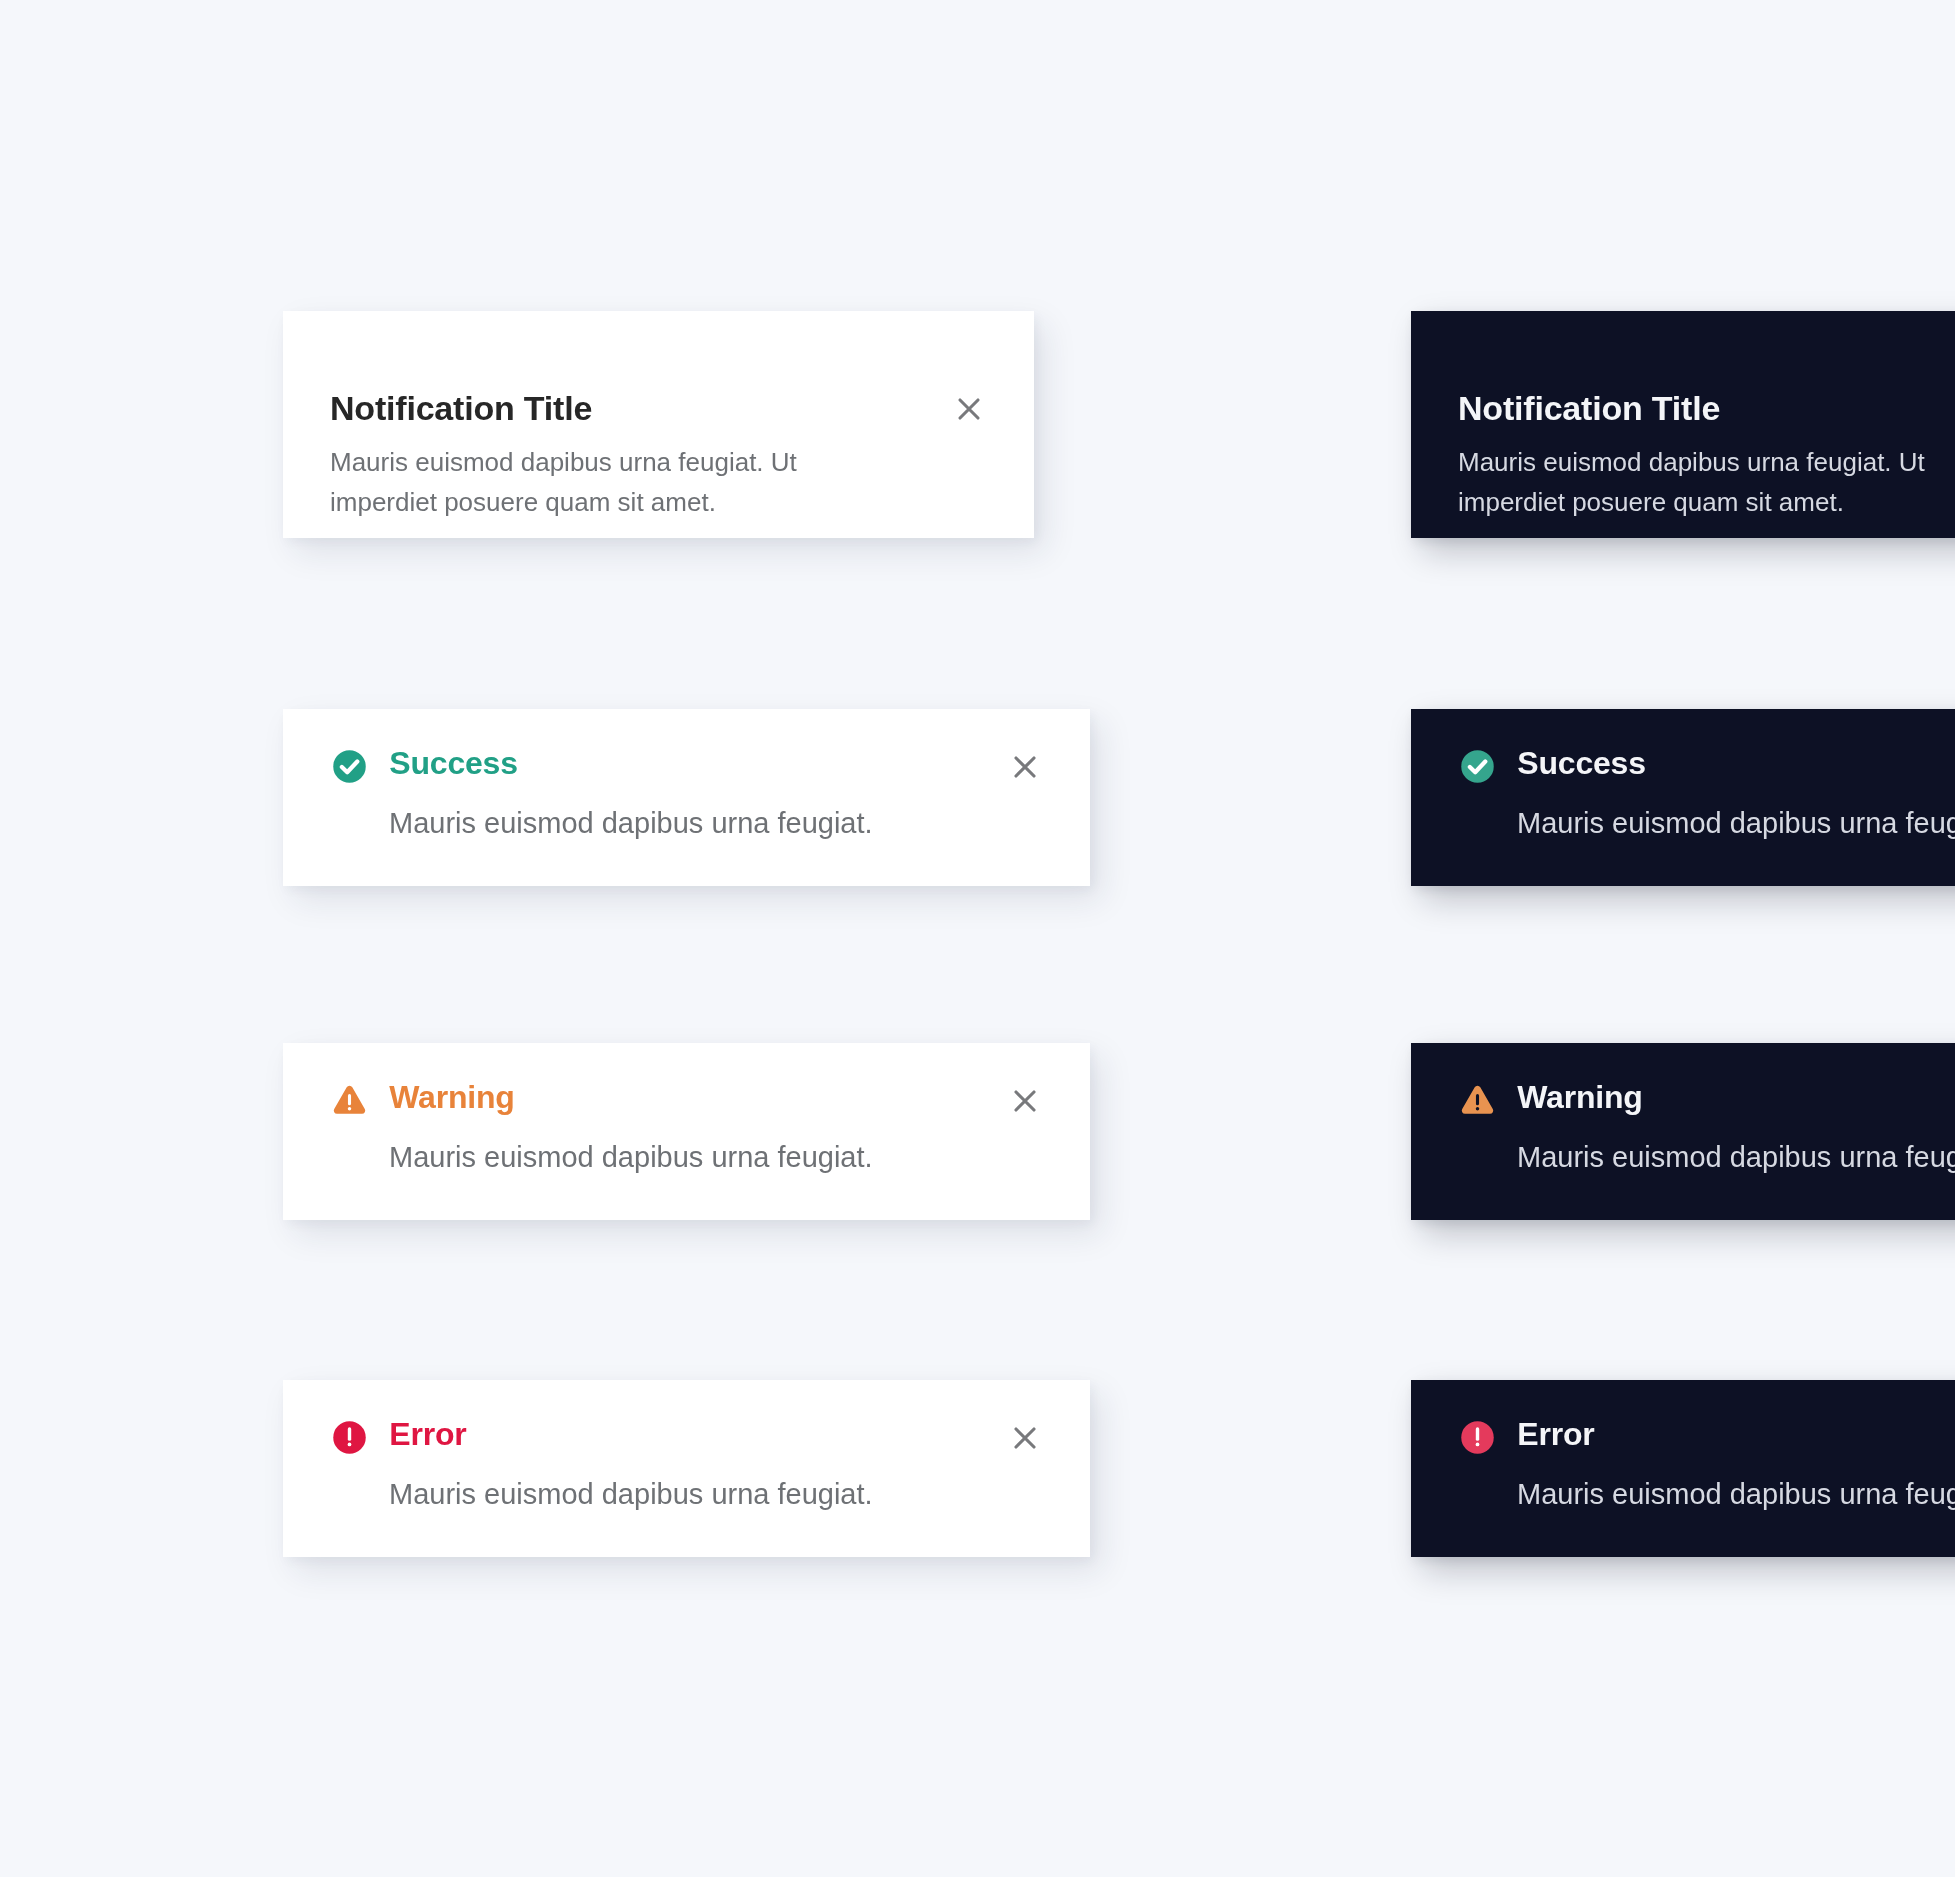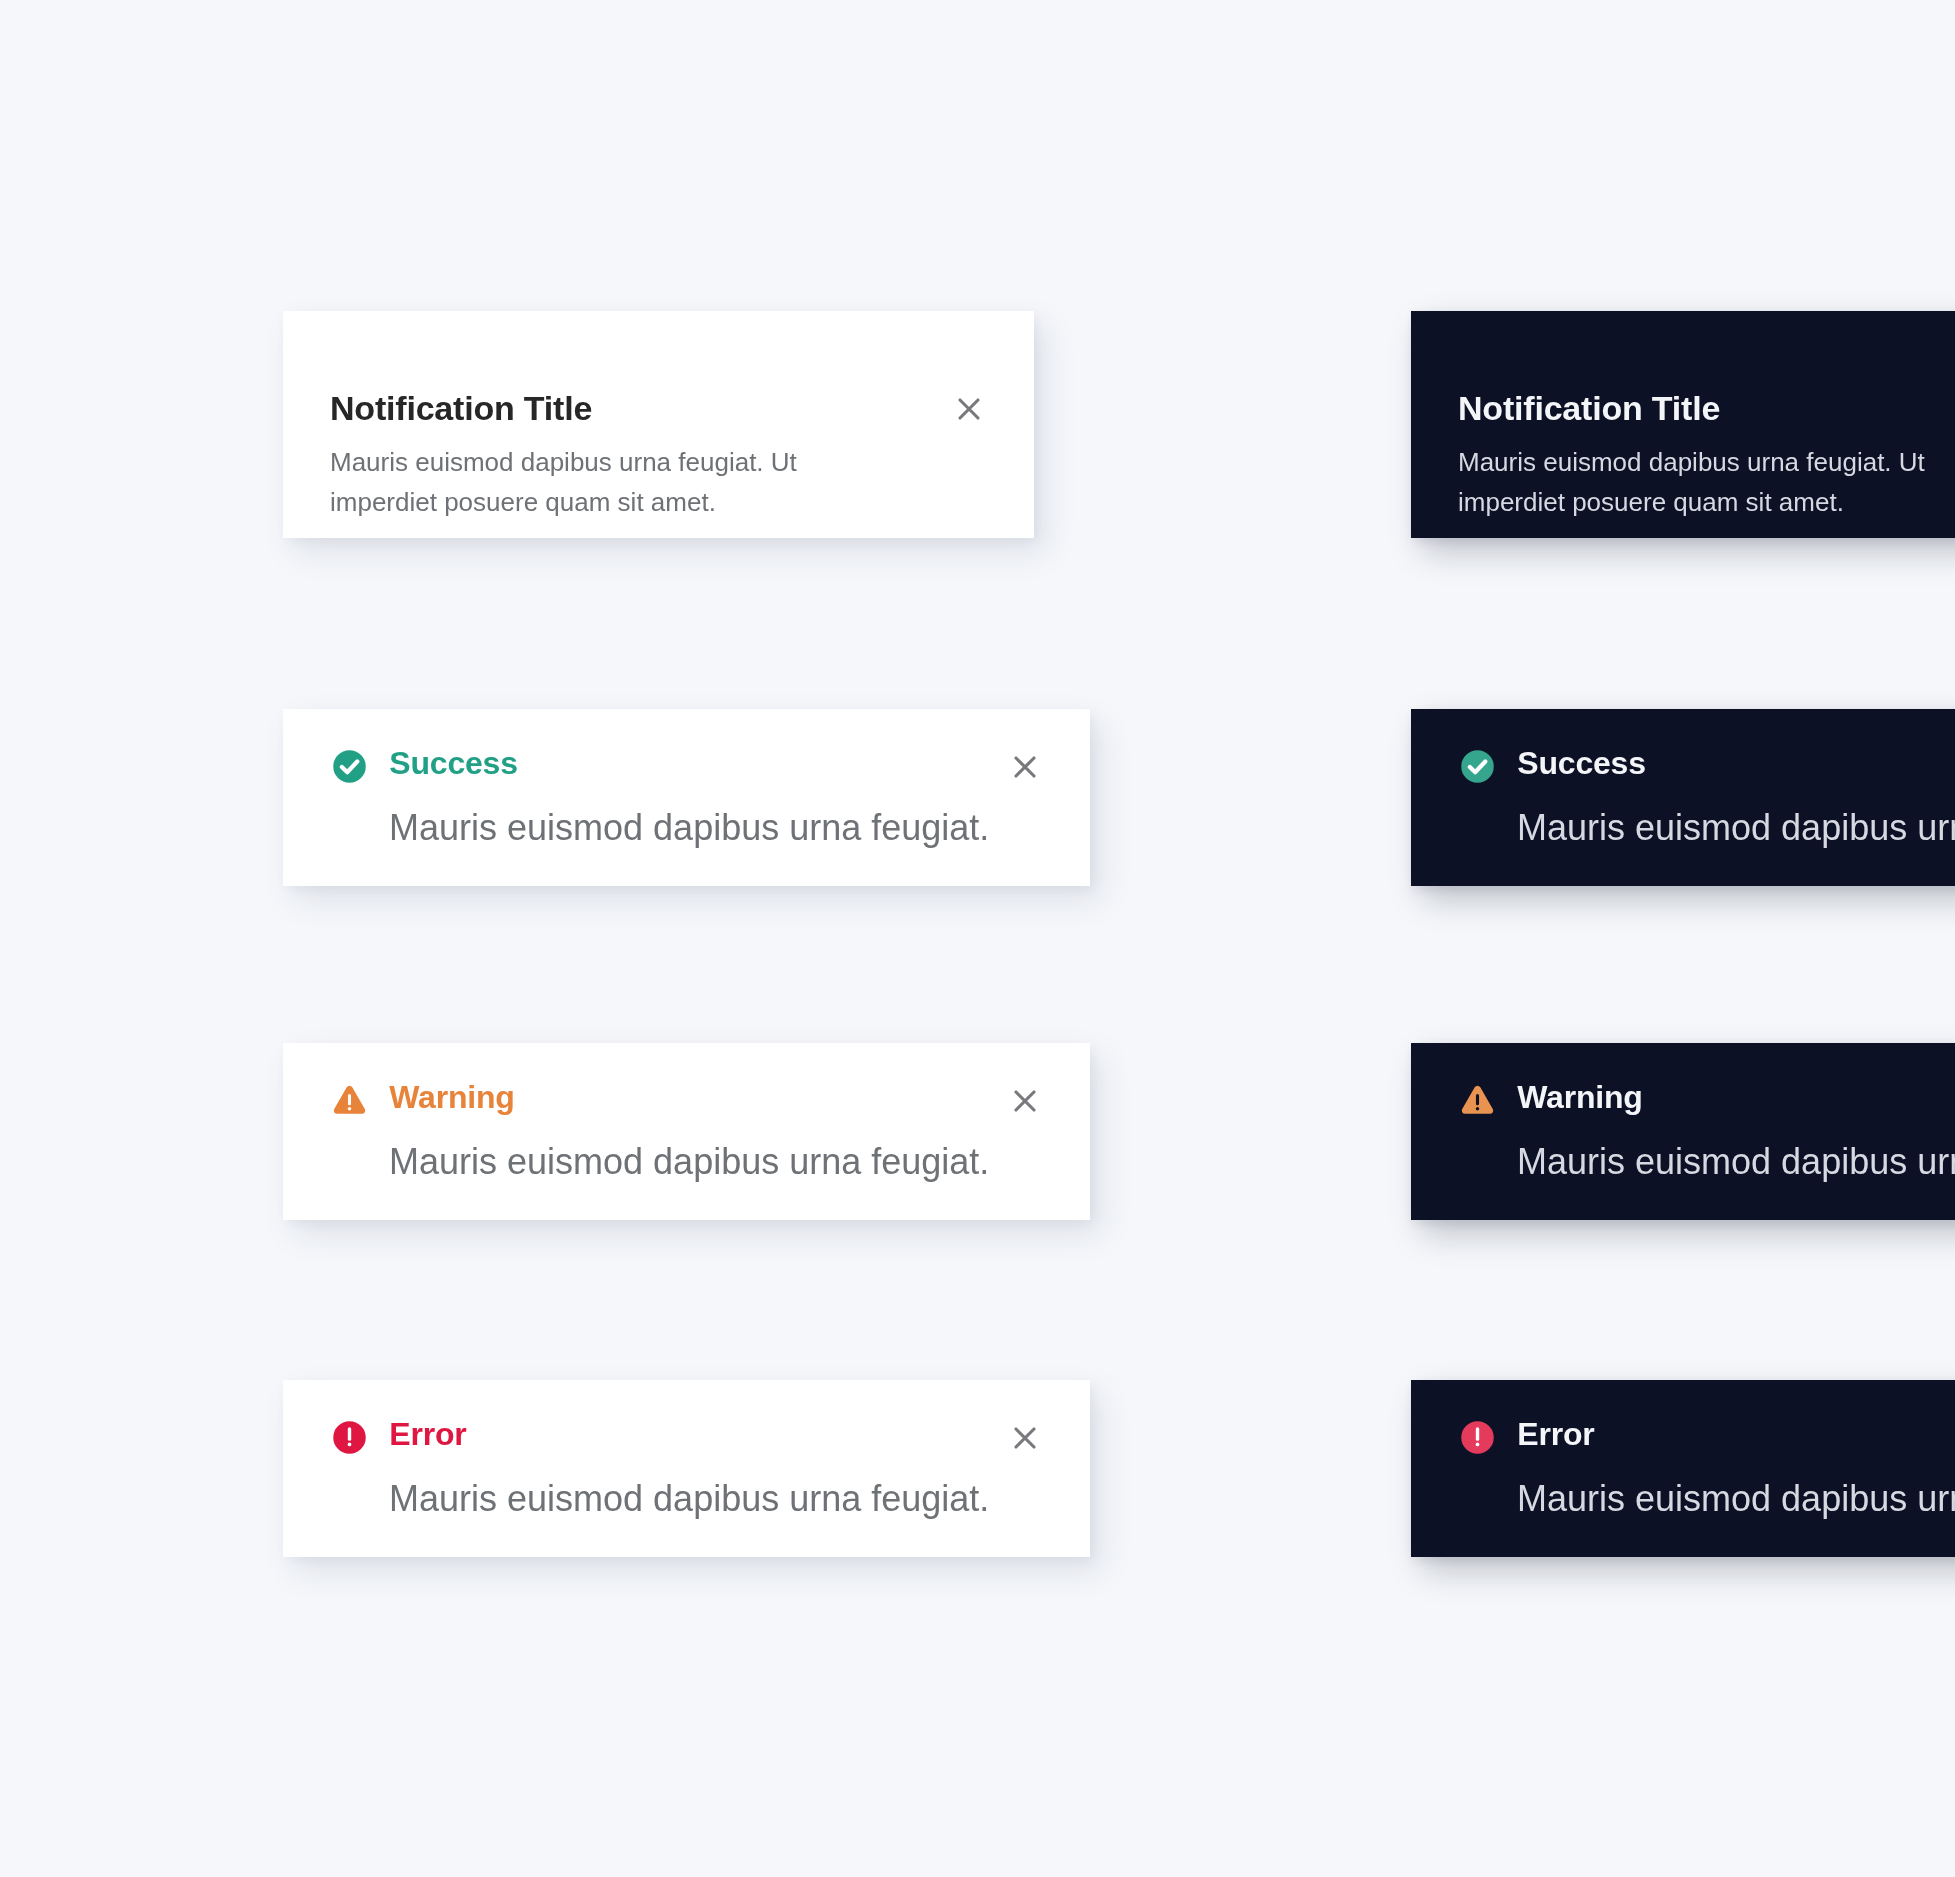--- a/index.html
+++ b/index.html
@@ -82,21 +82,21 @@
     font-weight: bold;
     letter-spacing: -0.2px;
     line-height: 1;
     margin: 0;
   }
   .card.dark .status-title { color: #f4f5f8 !important; }
 
   .status-body {
     margin-top: 17px;
     margin-left: 59px;
-    font-size: 36px;
+    font-size: 29px;
     line-height: 1.4;
     color: #6e7175;
   }
   .card.dark .status-body { color: #d6d9e2; }
 
   
   .status-icon {
     width: 39px;
     height: 39px;
     flex: 0 0 39px;

